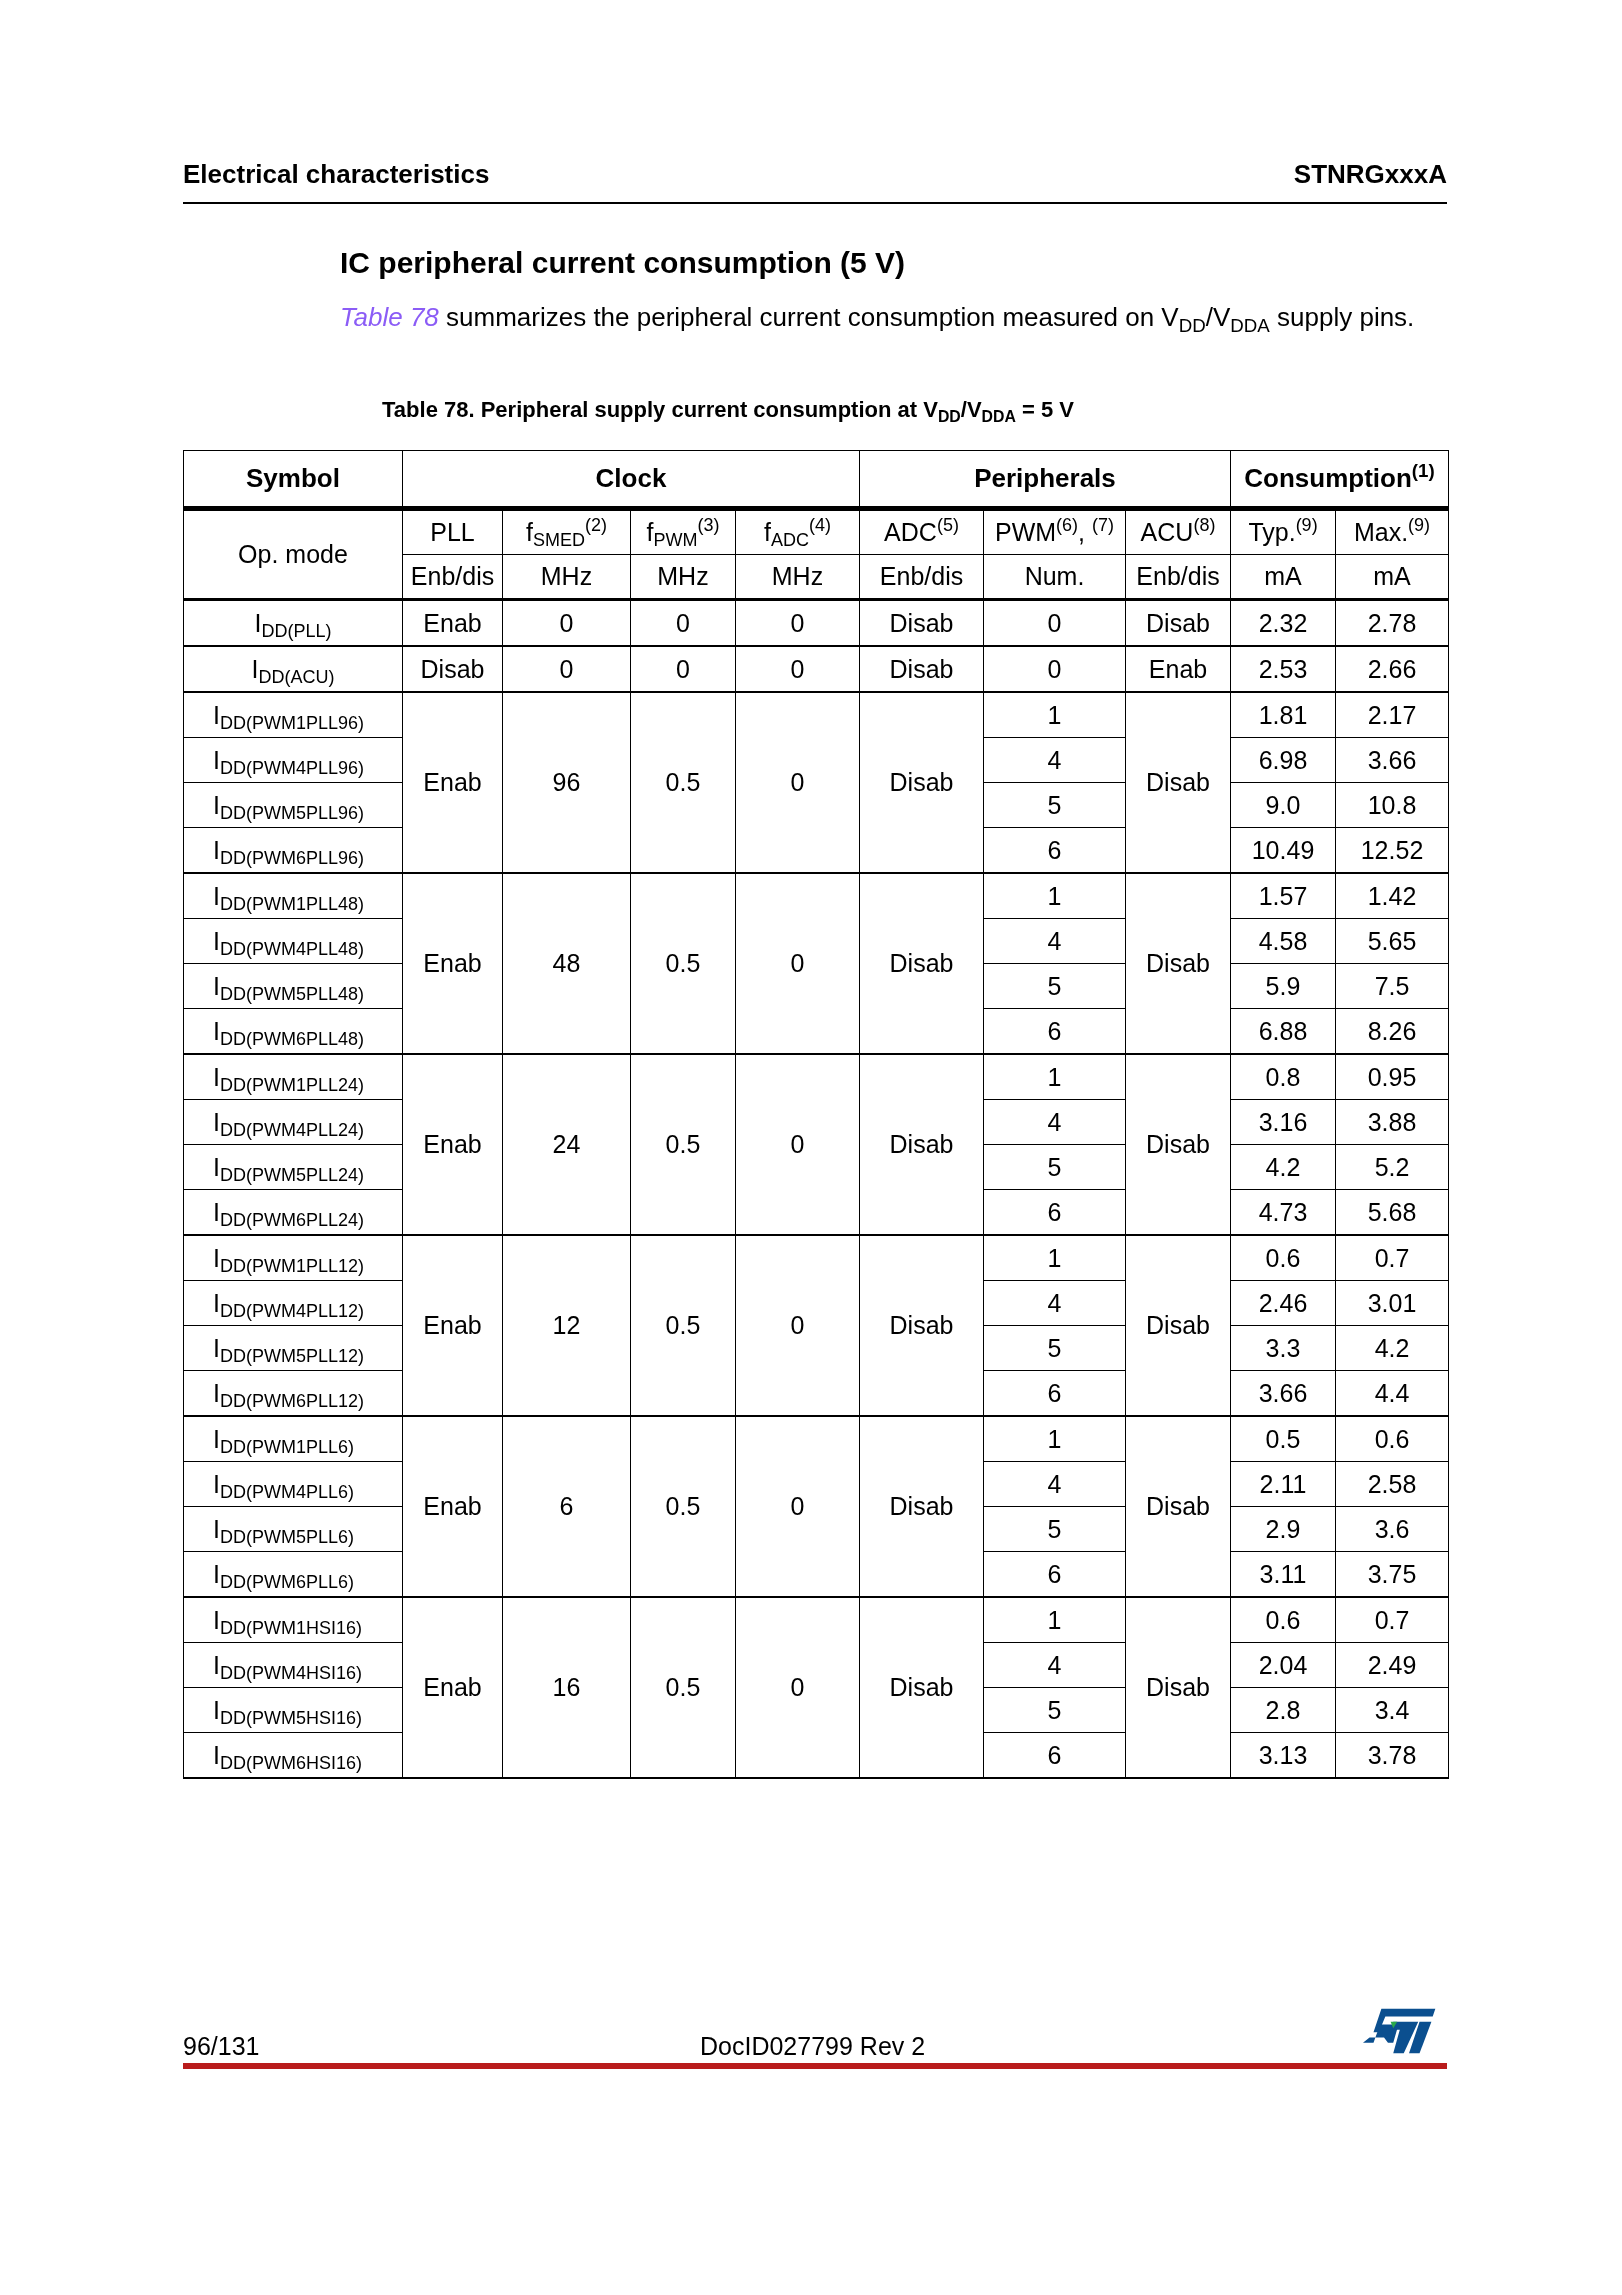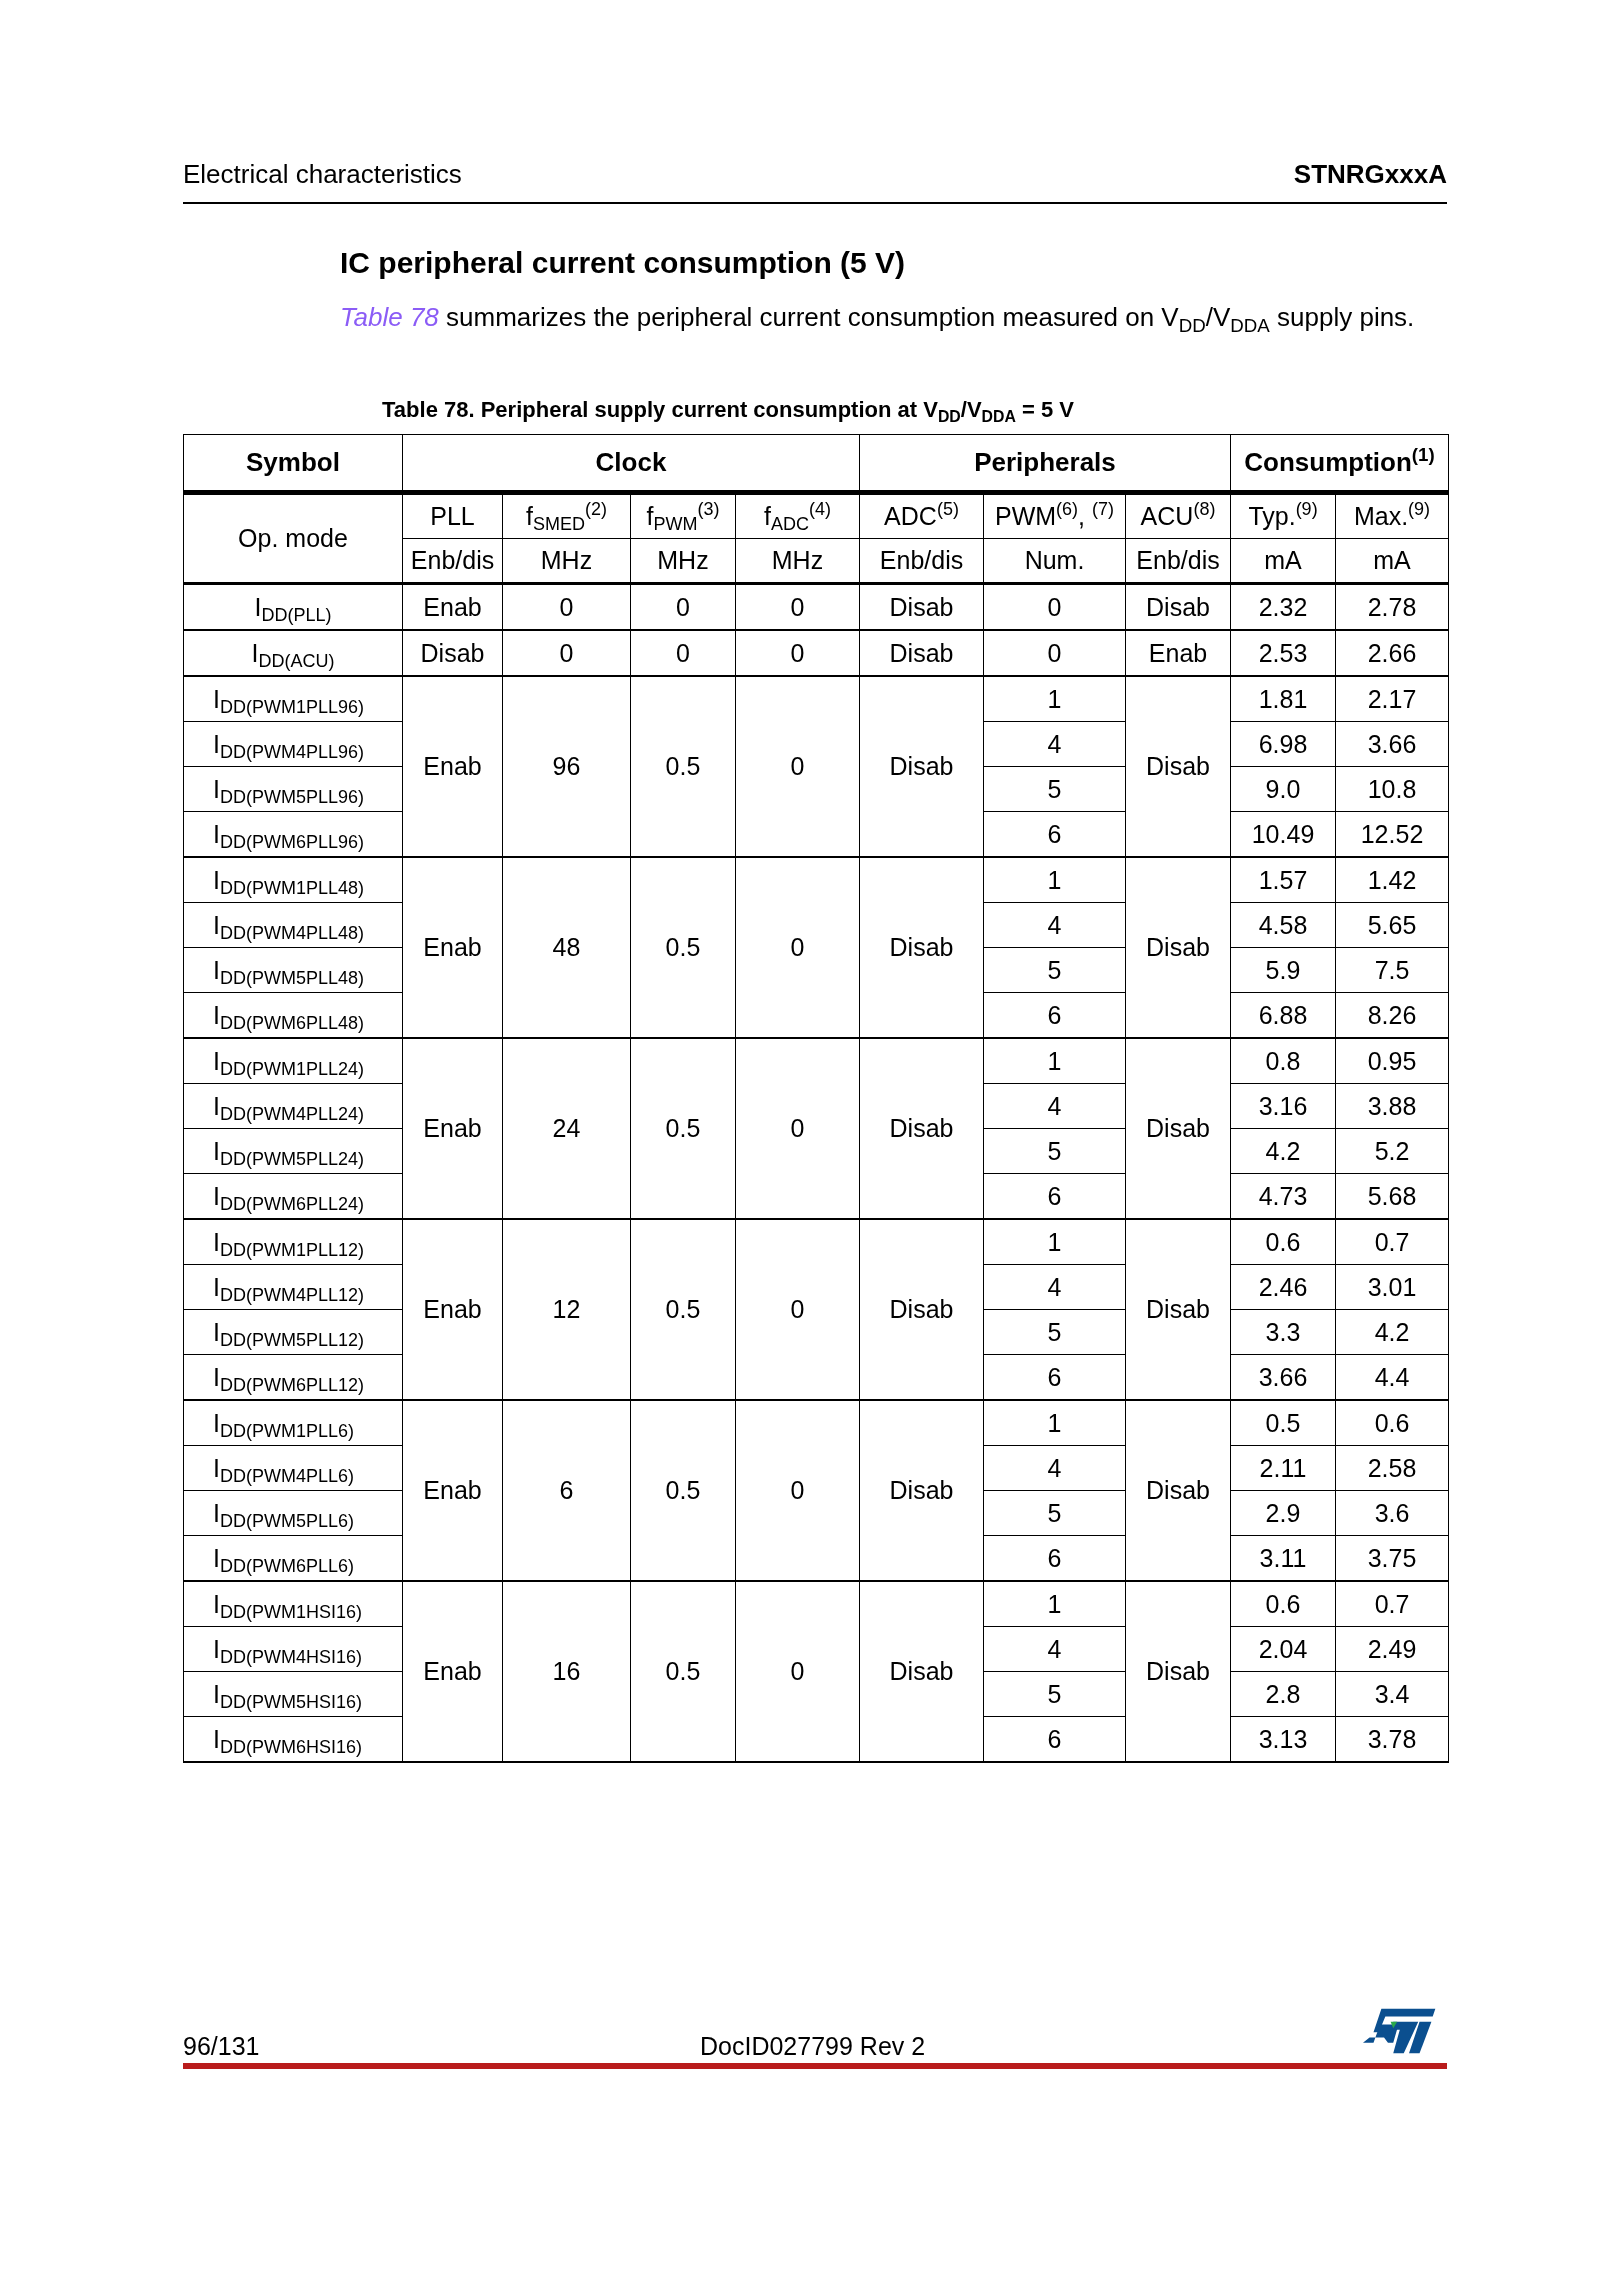--- a/index.html
+++ b/index.html
@@ -1,27 +1,27 @@
 <!DOCTYPE html>
 <html style="font-size:10.5px"><head>
 <meta charset="utf-8">
 <style>
   html, body { margin:0; padding:0; background:#ffffff; }
   body { width:1622px; height:2295px; position:relative; font-family:"Liberation Sans", sans-serif; color:#000; }
   .hdr { position:absolute; left:183px; top:158px; width:1264px; height:44px; border-bottom:2px solid #000; }
-  .hdr-left { position:absolute; left:0; top:1.3px; font-size:26px; font-weight:normal; }
+  .hdr-left { position:absolute; left:0; top:1.3px; font-size:26px; font-weight:bold; }
   .hdr-right { position:absolute; right:0; top:1.3px; font-size:26px; font-weight:bold; }
   .section-title { position:absolute; left:340px; top:246px; font-size:30px; font-weight:bold; }
   .intro { position:absolute; left:340px; top:300px; width:1099px; font-size:26px; line-height:34px; }
   .intro .link { color:#8b5cf6; font-style:italic; }
   .caption { position:absolute; left:0; width:1490px; text-align:center; top:397px; font-size:22px; font-weight:bold; }
   .caption-inner { position:relative; left:-17px; }
   sub { font-size:0.72em; vertical-align:-0.3em; line-height:0; }
   sup { font-size:0.72em; vertical-align:0.55em; line-height:0; }
-  table.t { position:absolute; left:183px; top:434px; width:1264px; border-collapse:collapse; table-layout:fixed; font-size:25px; }
+  table.t { position:absolute; left:183px; top:450px; width:1264px; border-collapse:collapse; table-layout:fixed; font-size:25px; }
   table.t td, table.t th { border:1.3px solid #000; text-align:center; vertical-align:middle; padding:0; font-weight:normal; overflow:hidden; white-space:nowrap; }
   table.t tr.h1 td { height:55px; font-weight:bold; font-size:26px; }
   table.t tr.h1 { border-bottom:5.2px solid #000; }
   table.t tr.h2 td { height:43px; }
   table.t tr.h3 td { height:43px; }
   table.t tbody.units tr.h3 { border-bottom:3.3px solid #000; }
   table.t tr.r td { height:44px; }
   table.t tbody.grp { border-bottom:2.6px solid #000; }
   table.t td.sym { text-align:left; padding-left:29px; }
   table.t td.sym.center { text-align:center; padding-left:0; }

